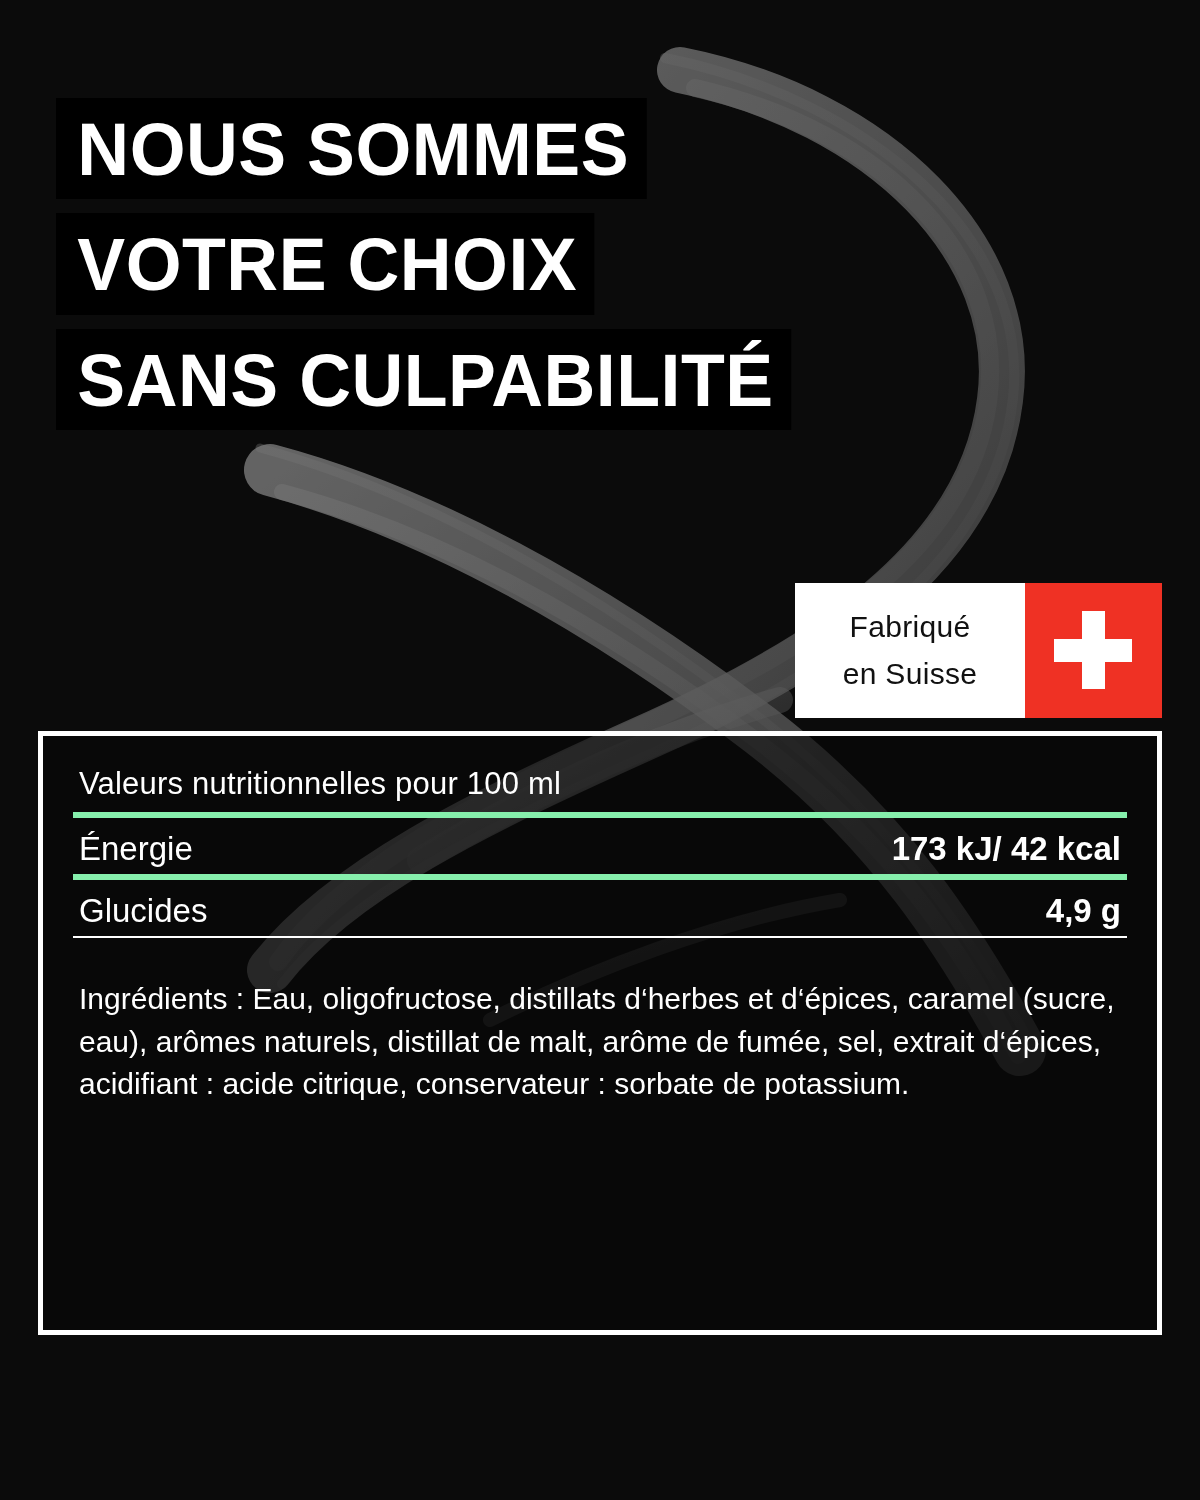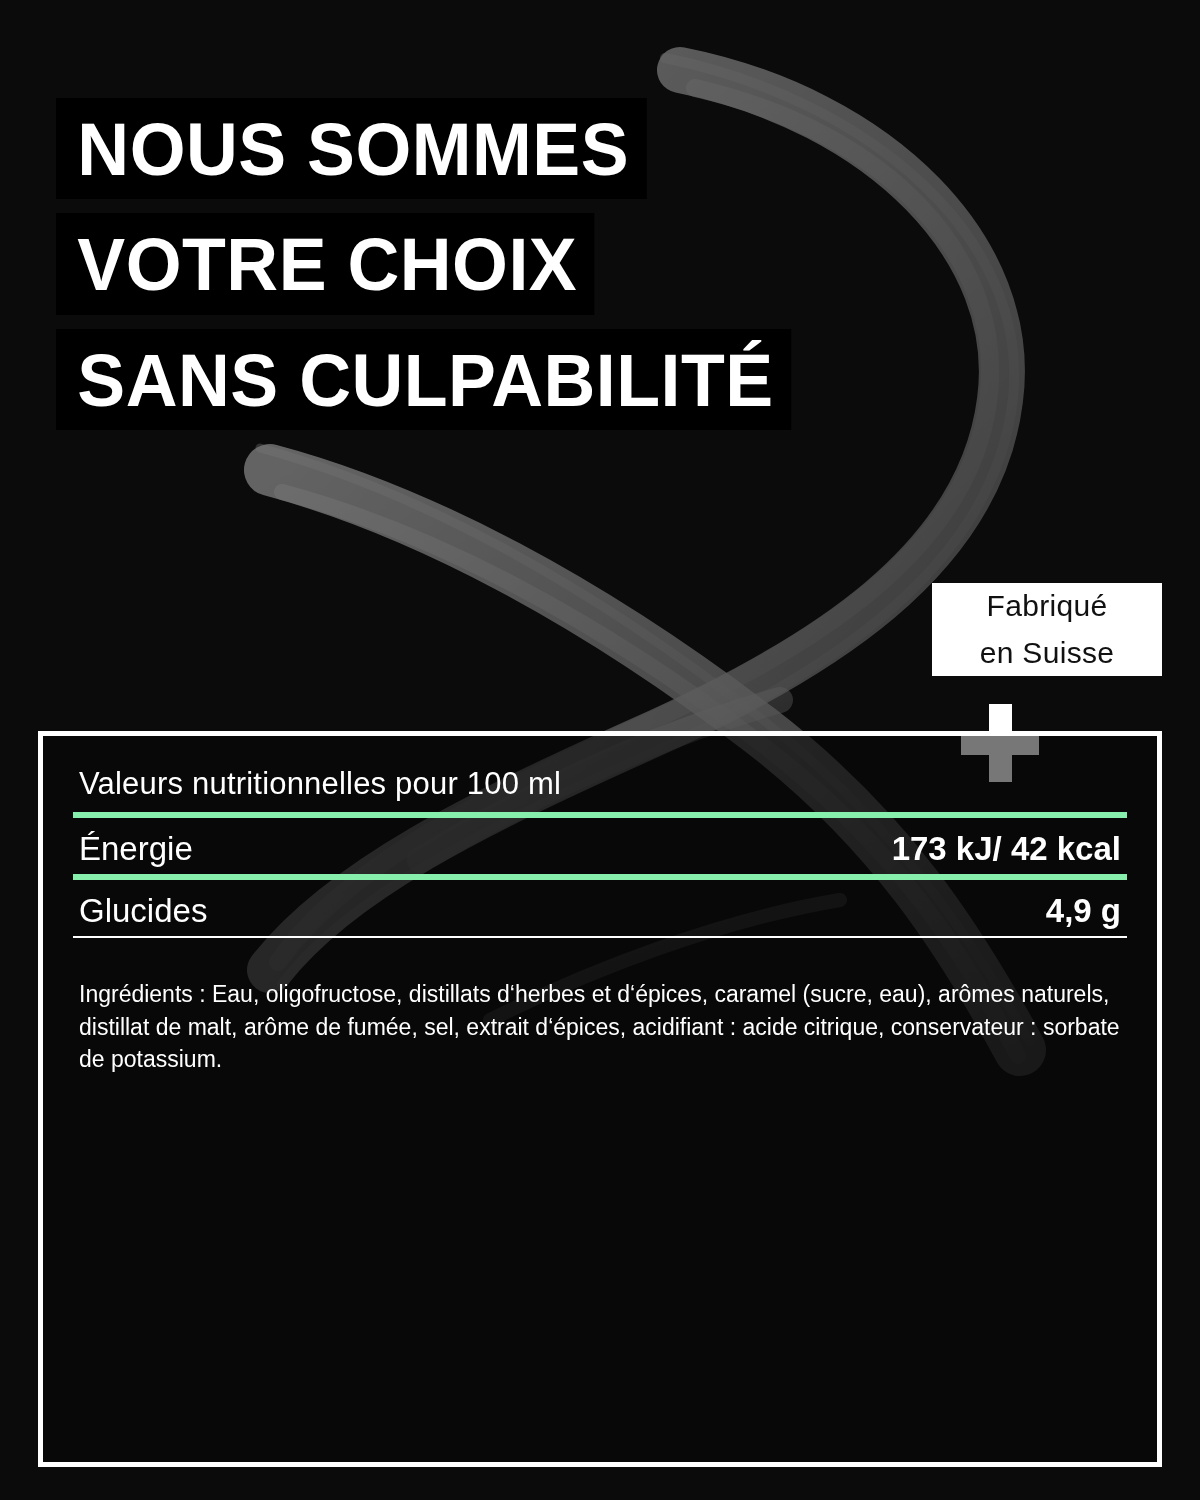--- a/index.html
+++ b/index.html
@@ -53,21 +53,20 @@
   }
 
   
   .swiss-badge {
     position: absolute;
     right: 38px;
     top: 583px;
     display: flex;
     align-items: stretch;
     height: 135px;
-    flex-direction: column;
   }
   .swiss-text {
     background: #ffffff;
     color: #111111;
     font-size: 30px;
     line-height: 1.55;
     display: flex;
     flex-direction: column;
     justify-content: center;
     align-items: center;
@@ -98,21 +97,21 @@
     left: 29px;
     top: 56px;
   }
 
   
   .panel {
     position: absolute;
     left: 38px;
     top: 731px;
     width: 1124px;
-    height: 736px;
+    height: 604px;
     box-sizing: border-box;
     border: 5px solid #ffffff;
     background: rgba(8,8,8,0.55);
     padding: 26px 30px 0 30px;
   }
   .nutri-title {
     font-size: 31px;
     color: #ffffff;
     padding: 4px 0 10px 6px;
     letter-spacing: 0.2px;
@@ -128,21 +127,21 @@
     white-space: nowrap;
   }
   table.nutri tr:last-child td {
     border-bottom: 2px solid #ffffff;
   }
   table.nutri td.val {
     text-align: right;
     font-weight: bold;
   }
   .ingredients {
-    font-size: 23px;
+    font-size: 30px;
     line-height: 1.42;
     padding: 40px 6px 0 6px;
     color: #ffffff;
   }
 </style>
 </head>
 <body>
 
 <div class="page">
 

